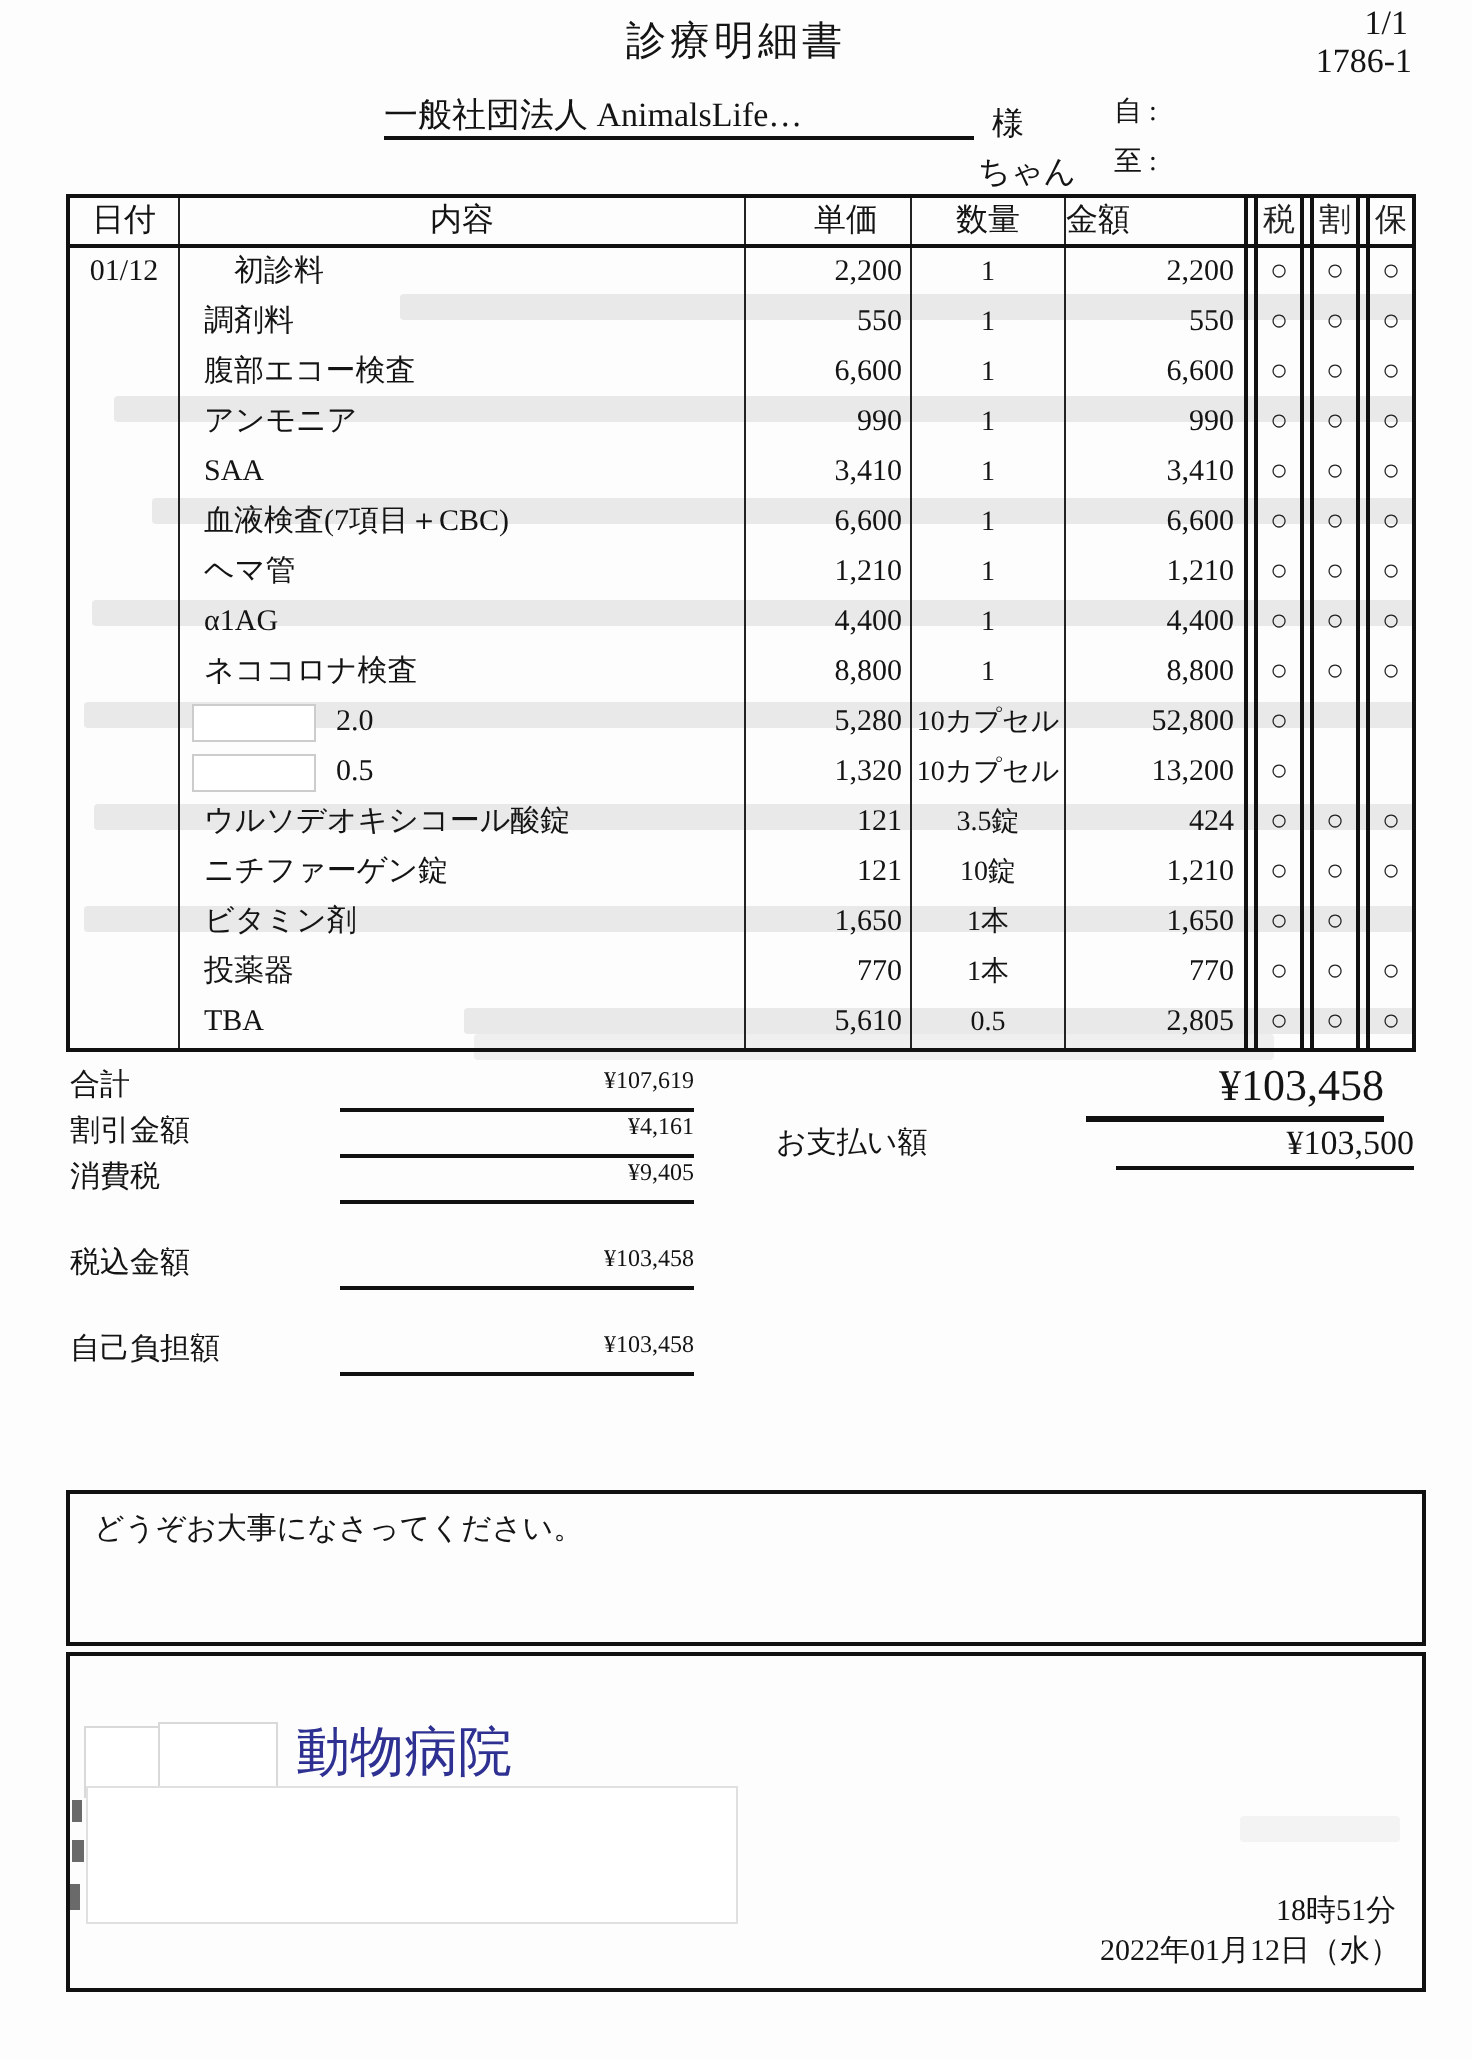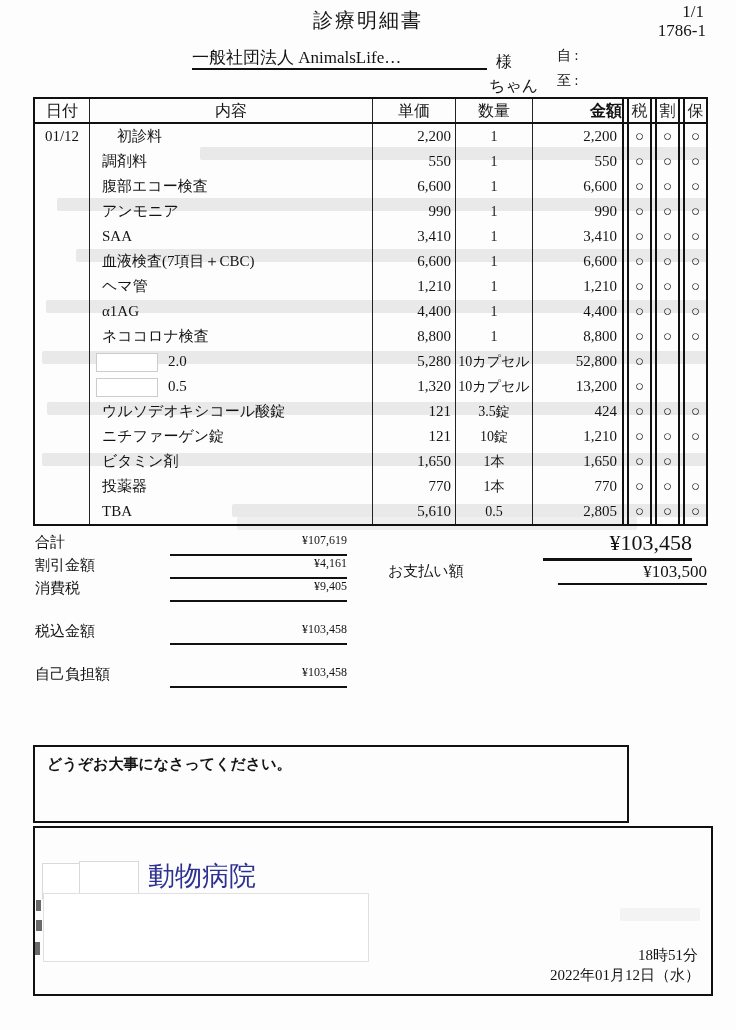--- a/index.html
+++ b/index.html
@@ -40,21 +40,21 @@
   .redact-box { display:inline-block; width:60px; height:17px; background:#fff; border:1px solid #ccc; vertical-align:middle; margin-right:10px; margin-left:-6px; }
   
   .sum-row { position:absolute; left:35px; z-index:1; height:21px; }
   .sum-label { position:absolute; left:0; top:0; font-size:15px; white-space:nowrap; }
   .sum-value { position:absolute; left:135px; top:0; width:177px; text-align:right; font-size:12px; border-bottom:2px solid #111; height:21px; }
   .inv-label { position:absolute; left:388px; top:529px; font-size:22px; white-space:nowrap; z-index:1; }
   .inv-value { position:absolute; left:543px; top:527px; width:149px; height:31px; line-height:31px; text-align:right; font-size:22px; border-bottom:3px solid #111; z-index:1; }
   .pay-label { position:absolute; left:388px; top:562px; font-size:15px; white-space:nowrap; z-index:1; }
   .pay-value { position:absolute; left:558px; top:560px; width:149px; height:23px; line-height:23px; text-align:right; font-size:17px; border-bottom:2px solid #111; z-index:1; }
   
-  .message-box { position:absolute; left:33px; top:745px; width:596px; height:78px; box-sizing:border-box; border:2px solid #111; z-index:1;font-weight:bold; }
+  .message-box { position:absolute; left:33px; top:745px; width:680px; height:78px; box-sizing:border-box; border:2px solid #111; z-index:1; }
   .message-text { padding:8px 12px; font-size:15px; }
   .clinic-box { position:absolute; left:33px; top:826px; width:680px; height:170px; box-sizing:border-box; border:2px solid #111; z-index:1; }
   .clinic-name { position:absolute; left:148px; top:858px; font-size:27px; z-index:3; white-space:nowrap; }
   .white-box { position:absolute; background:#fff; border:1px solid #d9d9d9; z-index:2; }
   .wb-1 { left:42px; top:863px; width:36px; height:34px; }
   .wb-2 { left:79px; top:861px; width:58px; height:38px; }
   .wb-addr { left:43px; top:893px; width:324px; height:67px; border-color:#e0e0e0; }
   .footer-time { position:absolute; right:38px; top:946px; font-size:15px; text-align:right; z-index:3; }
   .footer-date { position:absolute; right:36px; top:966px; font-size:15px; text-align:right; z-index:3; }
 </style>
@@ -81,23 +81,23 @@
   <div class="client-name">一般社団法人 AnimalsLife…</div>
   <div class="client-suffix">様</div>
   <div class="pet-suffix">ちゃん</div>
   <div class="period-from">自 :</div>
   <div class="period-to">至 :</div>
 
   <div class="bill-table">
     <div class="t-row head">
       <div class="cell c-date">日付</div>
       <div class="cell c-name" style="text-align:center; padding-left:0; white-space:normal;">内容</div>
-      <div class="cell c-unit" style="text-align:center; padding-right:0;">単価</div>
+      <div class="cell c-unit" style="text-align:right; padding-right:16px;">単価</div>
       <div class="cell c-qty">数量</div>
-      <div class="cell c-amt" style="text-align:right; padding-right:0;font-weight:bold;">金額</div>
+      <div class="cell c-amt" style="text-align:left; padding-right:0;">金額</div>
       <div class="cell c-mark">税</div>
       <div class="cell c-mark">割</div>
       <div class="cell c-mark">保</div>
     </div>
     <div>
 
     <div class="t-row">
         <div class="cell c-date">01/12</div>
         <div class="cell c-name"><span>　初診料</span></div>
         <div class="cell c-unit">2,200</div>

